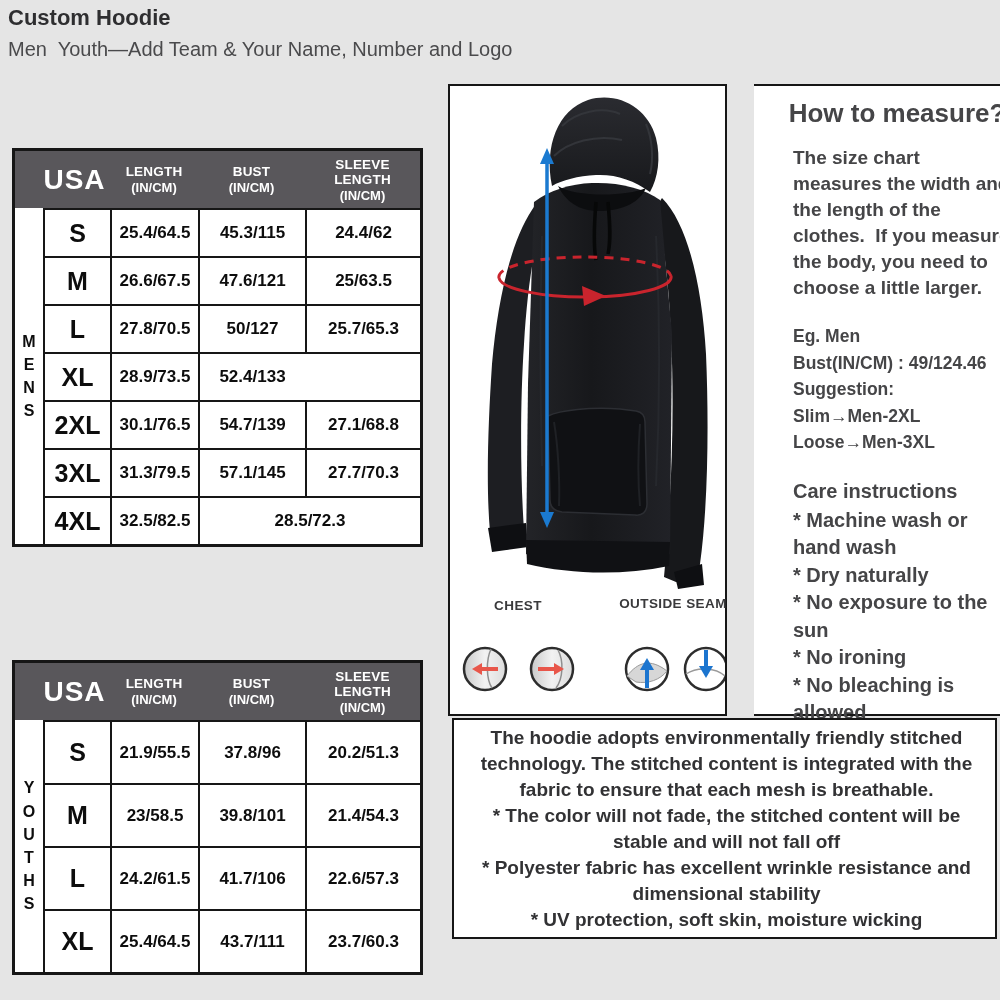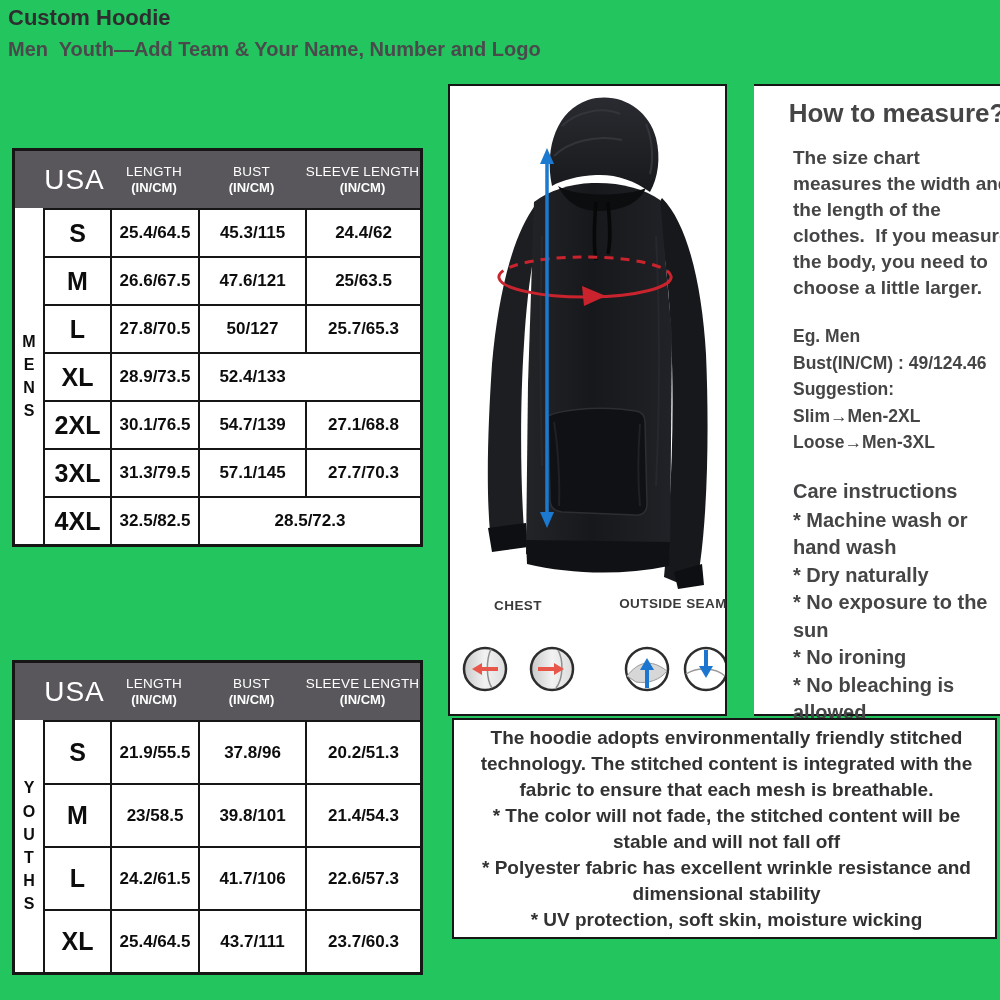--- a/index.html
+++ b/index.html
@@ -1,33 +1,33 @@
 <!DOCTYPE html>
 <html><head>
 <meta charset="utf-8">
 <style>
   * { margin:0; padding:0; box-sizing:border-box; }
   html,body { background:#ffffff; }
   .page {
-    position:relative; width:1000px; height:1000px; background:#22c55e;
+    position:relative; width:1000px; height:1000px; background:#e5e5e5;
     font-family:"Liberation Sans", sans-serif; overflow:hidden; color:#222;
   }
   
   .title { position:absolute; left:8px; top:5px; font-size:22px; font-weight:bold; color:#2e2e30; }
-  .subtitle { position:absolute; left:8px; top:38px; font-size:20px; font-weight:bold; color:#4a4a4c; white-space:pre-wrap; }
+  .subtitle { position:absolute; left:8px; top:38px; font-size:20px; font-weight:normal; color:#4a4a4c; white-space:pre-wrap; }
 
   
   .size-table { position:absolute; left:12px; width:411px; border:3px solid #161616; background:#ffffff; }
   .size-table.mens   { top:148px; }
   .size-table.youths { top:660px; }
   .tbl-header { display:flex; height:57px; background:#59575b; color:#ffffff; align-items:center; }
   .hcell { display:flex; flex-direction:column; justify-content:center; align-items:center; height:100%; }
   .hcell-0 { width:95px; padding-left:24px; }
   .hcell-1 { width:88px; } .hcell-2 { width:107px; } .hcell-3 { flex:1; }
-  .hlabel { font-size:13.5px; font-weight:normal; letter-spacing:0.2px; }
+  .hlabel { font-size:13.5px; font-weight:bold; letter-spacing:0.2px;text-align:center; }
   .hcell-0 .hlabel { font-size:28px; letter-spacing:1px; }
   .hsub { font-size:13px; font-weight:bold; margin-top:1px; }
   .tbl-body { display:flex; }
   .group-label {
     width:30px; display:flex; align-items:center; justify-content:center;
     font-weight:bold; font-size:16px; color:#0d0d0d; white-space:pre-line;
     line-height:1.45; border-right:2px solid #161616; text-align:center;
   }
   .tbl-grid { flex:1; display:flex; flex-direction:column; }
   .trow { display:flex; border-top:2px solid #161616; }

